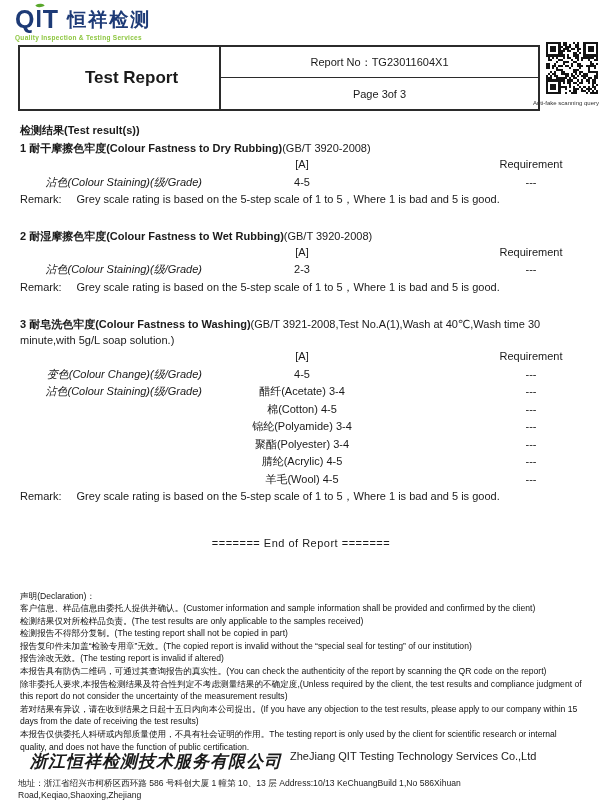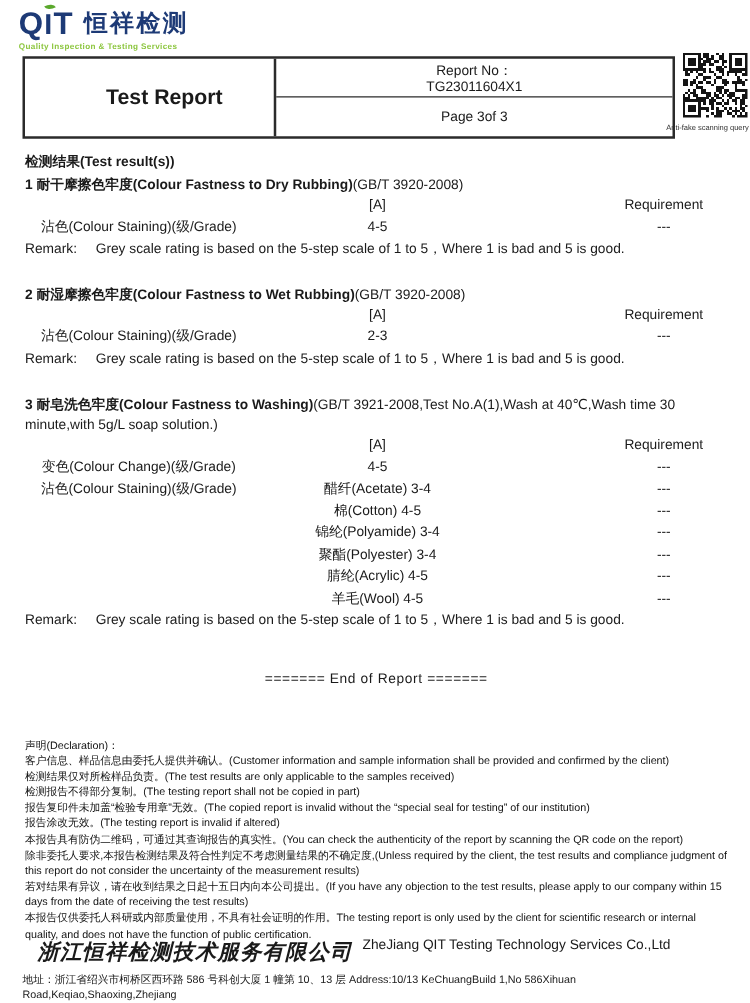--- a/index.html
+++ b/index.html
@@ -23,37 +23,37 @@
   .logo-cn { font-size:19px; font-weight:bold; color:var(--navy); line-height:24px; letter-spacing:2px; }
   .tagline { margin-top:2px; font-size:6.5px; font-weight:bold; color:var(--green); letter-spacing:0.3px; }
 
   .header-table {
     position:absolute; left:18px; top:45px; width:522px; height:66px;
     border:2px solid #2b2b2b; display:grid; grid-template-columns:177px 1fr; background:#fff;padding-left:24px;
   }
   .ht-title { border-right:2px solid #2b2b2b; display:flex; align-items:center; justify-content:center;
     font-size:17px; font-weight:bold; }
   .ht-right { display:grid; grid-template-rows:1fr 1fr; }
-  .ht-row { display:flex; align-items:center; justify-content:center; font-size:11px;flex-direction:column; }
+  .ht-row { display:flex; align-items:center; justify-content:center; font-size:11px; }
   .ht-row.first { border-bottom:1.5px solid #2b2b2b; }
 
   .qr { position:absolute; left:546px; top:42px; width:52px; height:52px; }
   .qr svg { display:block; width:52px; height:52px; }
   .qr-caption { position:absolute; left:528px; top:100px; width:76px; text-align:center;
     font-size:6px; color:#333; }
 
   
   .content { position:absolute; left:20px; top:122px; width:562px; }
   .res-heading { font-size:11px; font-weight:bold; line-height:16px; }
   .sec-title { font-size:11px; line-height:16px; margin-top:2px; }
   .sec-title b { font-weight:bold; }
   .sec2 { margin-top:19px; }
   .sec3 { margin-top:20px; }
   .rgrid { display:grid; grid-template-columns:182px 200px 1fr; font-size:11px; line-height:17.5px; }
-  .c1 { text-align:center; }
+  .c1 { text-align:right;font-style:italic; }
   .c2 { text-align:center; }
   .c3 { text-align:center; padding-left:78px; }
   .remark { display:flex; gap:15px; font-size:11px; line-height:17.5px; }
   .end-marker { text-align:center; font-size:11px; margin-top:31px; letter-spacing:0.5px; }
 
   
   .declaration { margin-top:41px; font-size:8.6px; line-height:12.6px; color:#111; }
   .decl-item { margin:0; }
 
   

